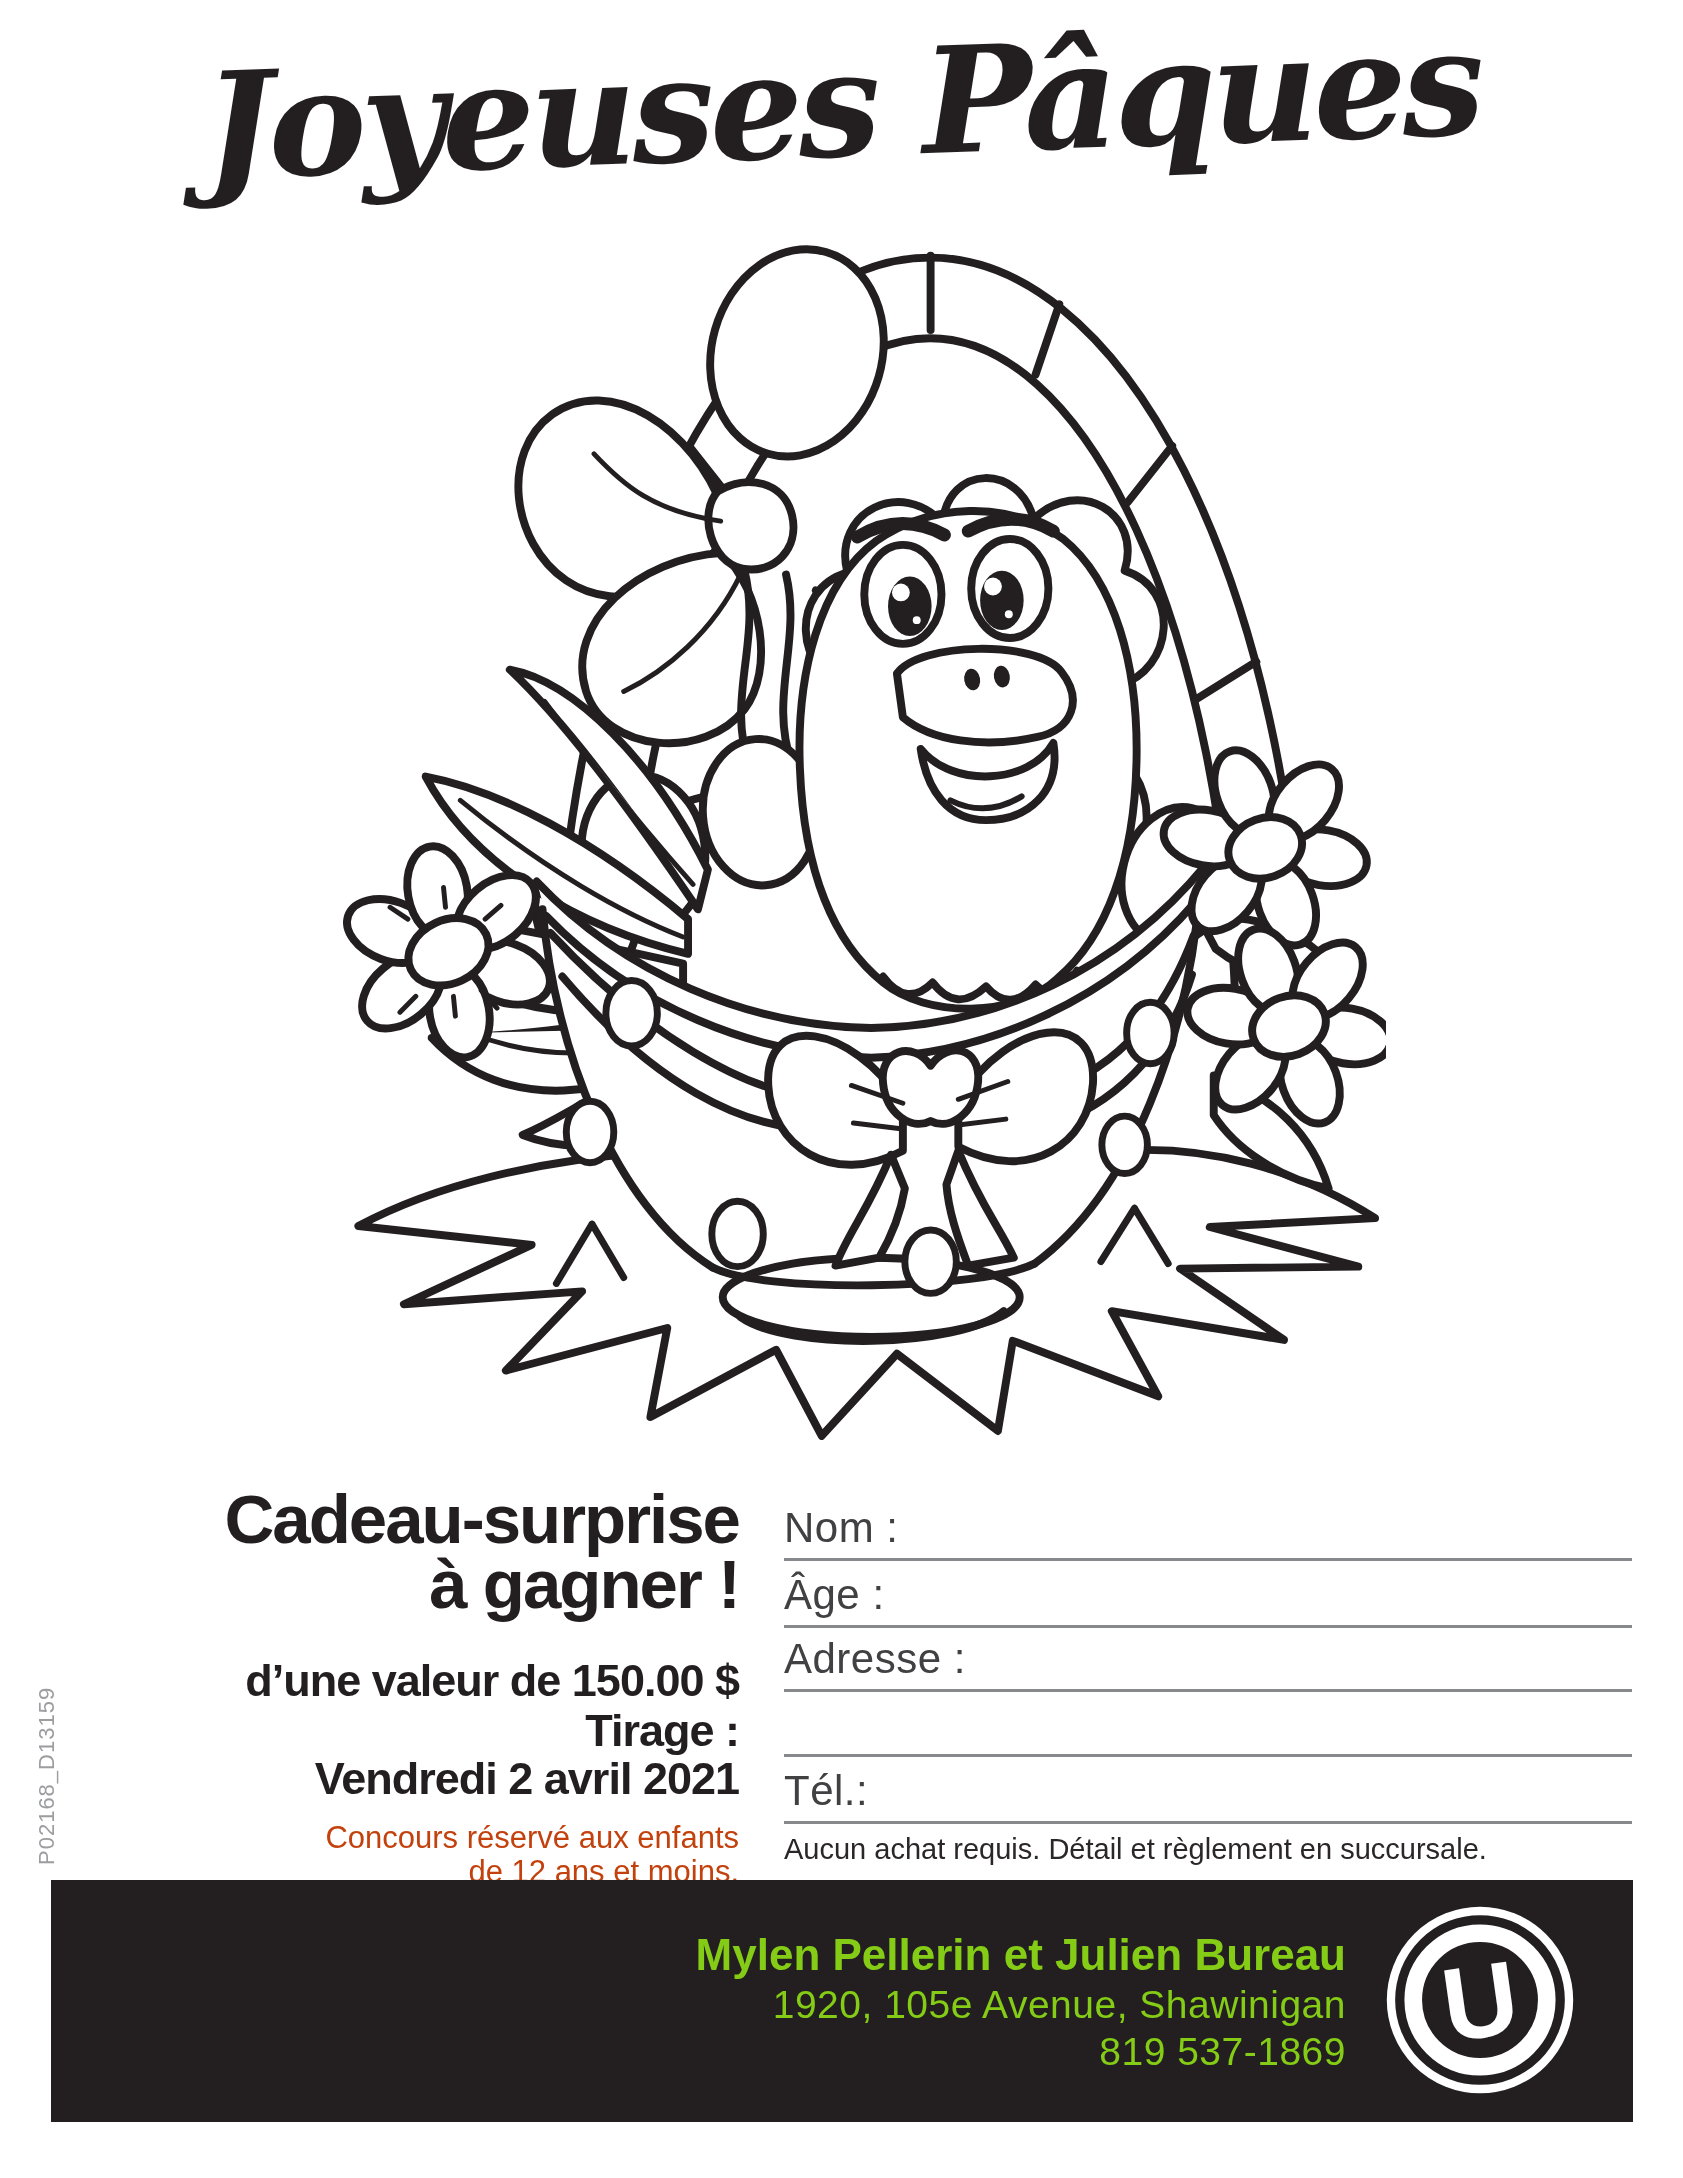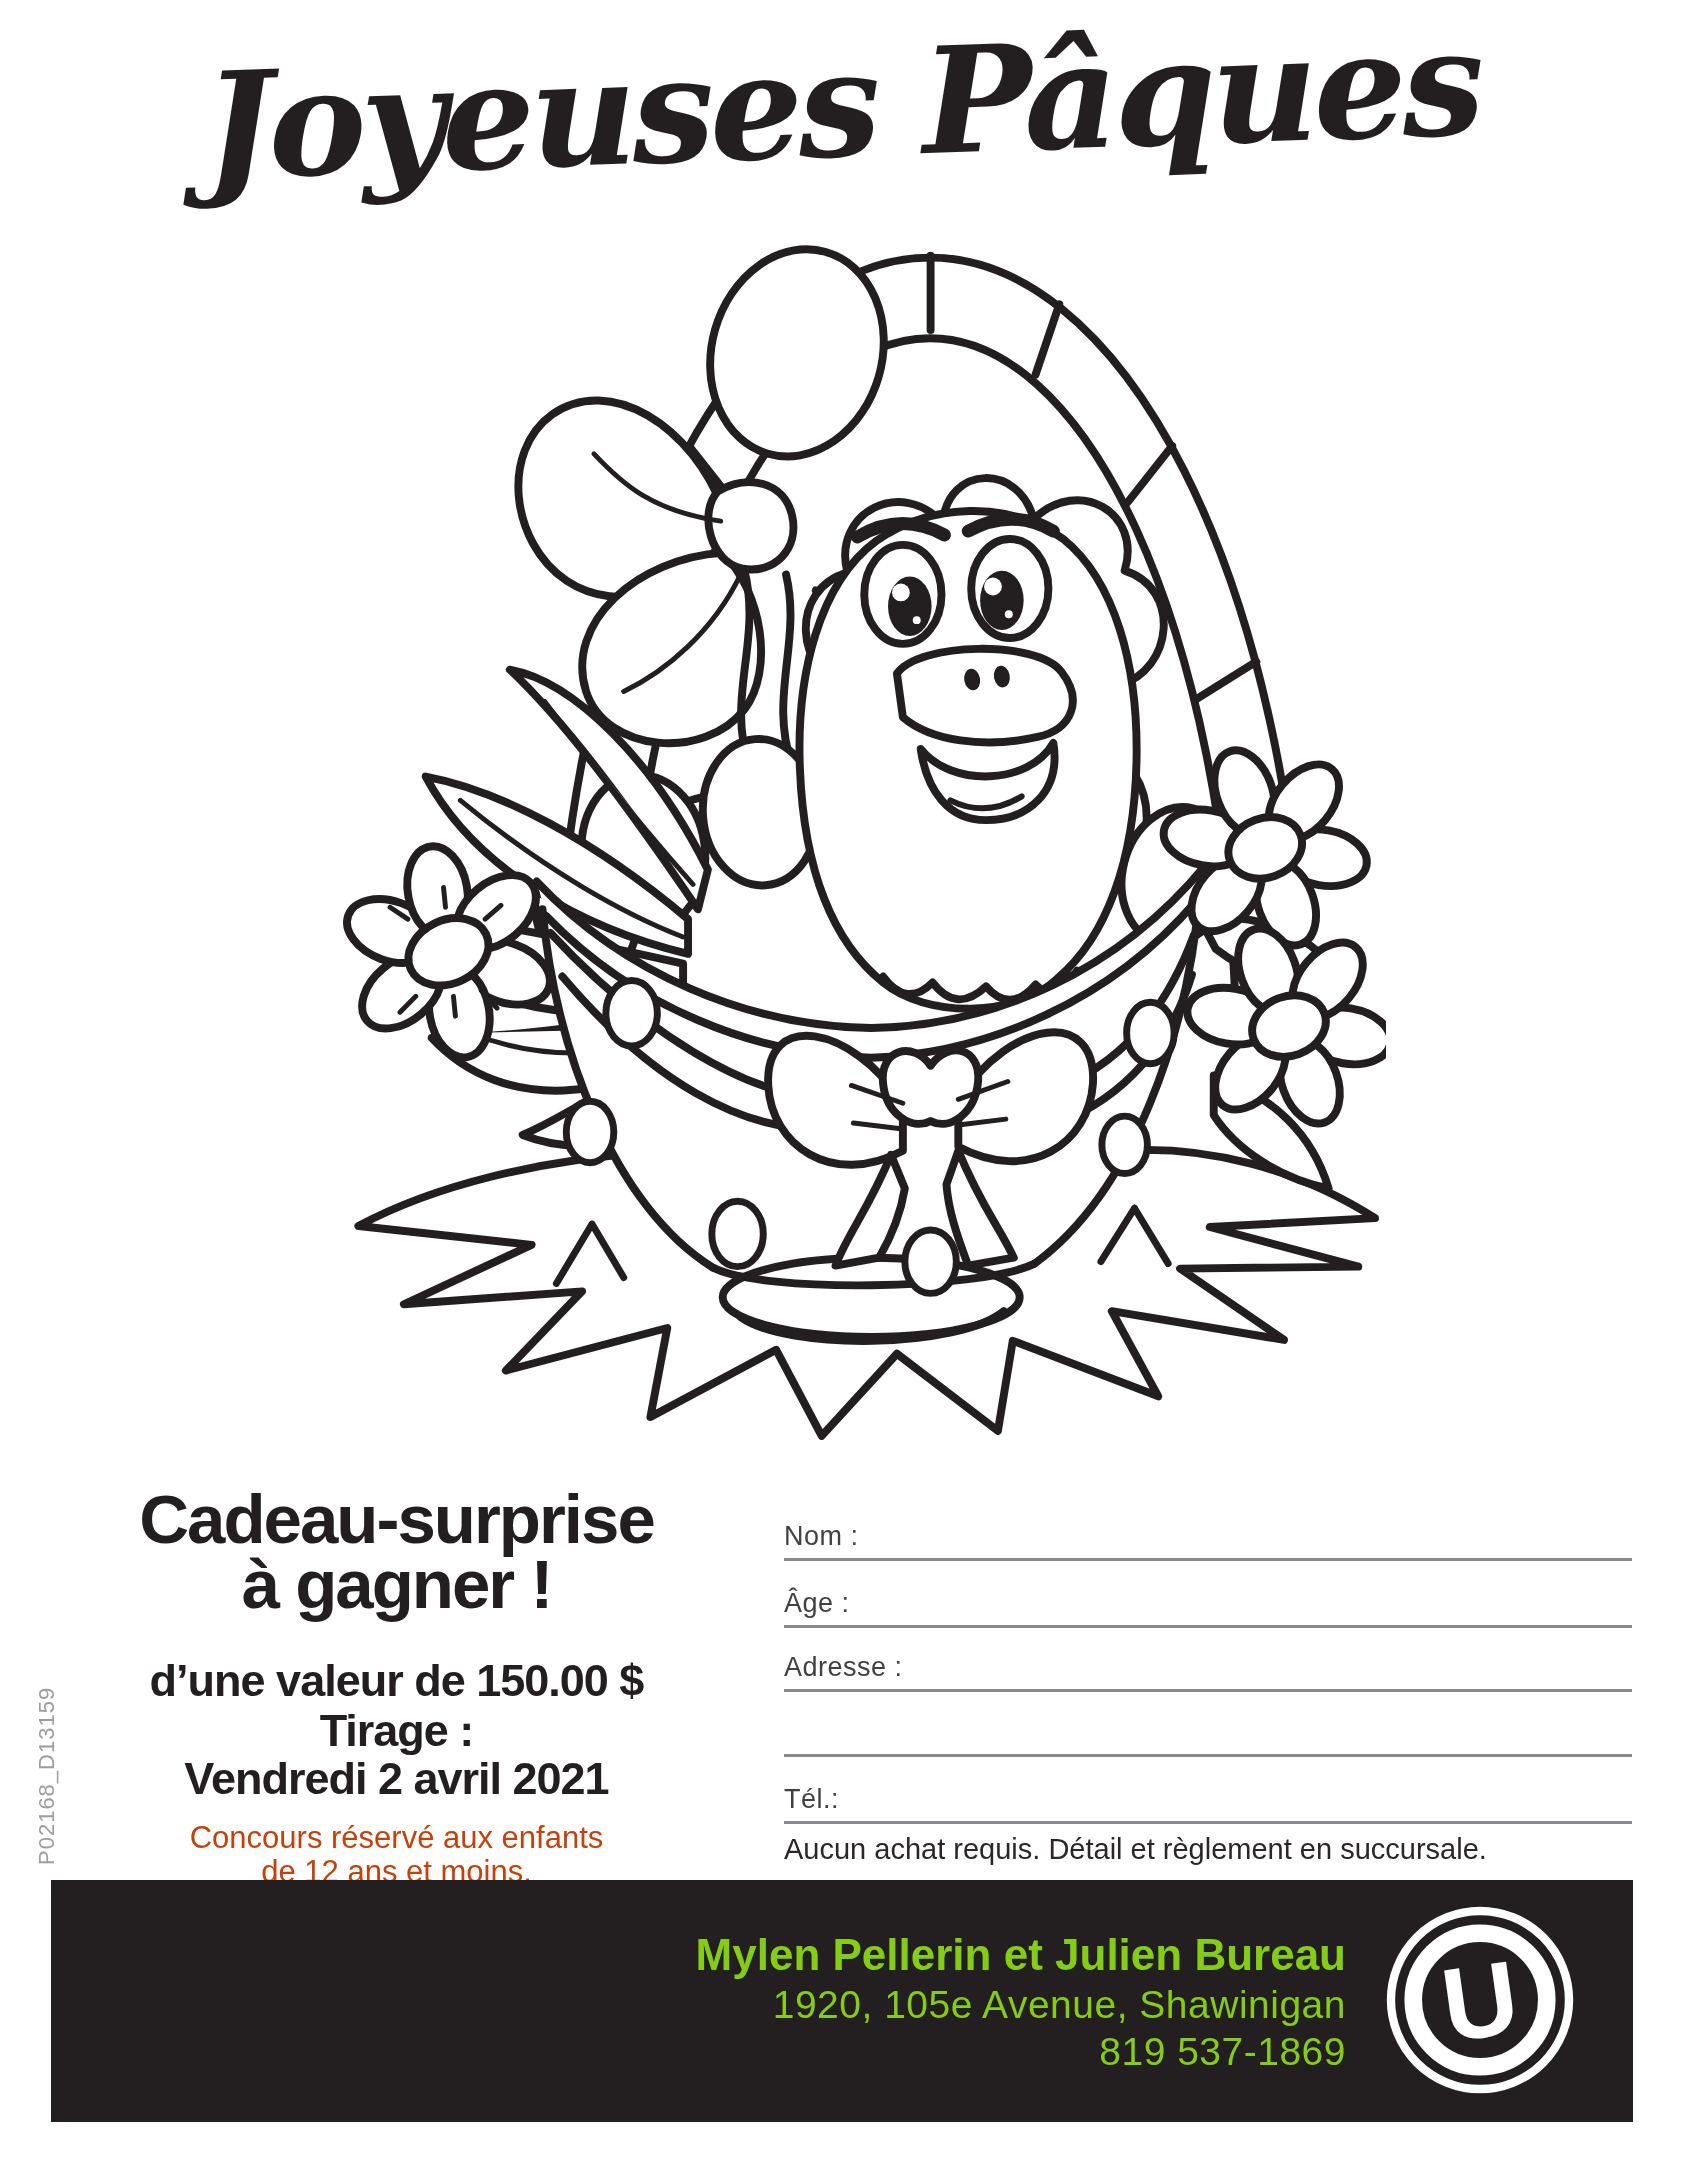--- a/index.html
+++ b/index.html
@@ -16,28 +16,28 @@
     font-family:"DejaVu Serif", serif;
     font-style:italic; font-weight:700;
     font-size:147px; letter-spacing:-5px;
     color:#231f20;
     transform:rotate(-2deg);
     white-space:nowrap;
   }
   
   .illustration { position:absolute; left:297px; top:226px; width:1089px; height:1214px; }
   
-  .promo { position:absolute; left:54px; top:1487px; width:685px; text-align:center; }
+  .promo { position:absolute; left:54px; top:1487px; width:685px; text-align:right; }
   .promo-h { font-size:69px; font-weight:bold; letter-spacing:-2px; line-height:65px; }
   .promo-value { font-size:45px; font-weight:bold; margin-top:38px; letter-spacing:-1px; }
   .promo-draw { font-size:45px; font-weight:bold; letter-spacing:-1px; line-height:48px; }
   .promo-cond { font-size:31px; margin-top:18px; line-height:34px; color:#c2410c; }
   
   .form-row { position:absolute; left:784px; right:51px; height:51px; border-bottom:3px solid #87898c; }
-  .form-label { position:absolute; left:0; bottom:6px; font-size:27px; color:#414042; letter-spacing:0.5px; }
+  .form-label { position:absolute; left:0; bottom:6px; font-size:42px; color:#414042; letter-spacing:0.5px; }
   .disclaimer { position:absolute; left:784px; top:1833px; font-size:29px; color:#2b2729; }
   
   .footer-bar { position:absolute; left:51px; top:1880px; width:1582px; height:242px; background:#231f20; }
   .footer-text { position:absolute; right:287px; top:48px; text-align:right; color:#84cc16; }
   .footer-name { font-size:44px; font-weight:bold; line-height:53px; letter-spacing:0px; }
   .footer-addr, .footer-phone { font-size:39px; font-weight:normal; line-height:47px; letter-spacing:0.5px; }
   .footer-logo { position:absolute; right:51px; top:18px; width:204px; height:204px; }
   
   .vcode {
     position:absolute; left:34px; top:1865px;

